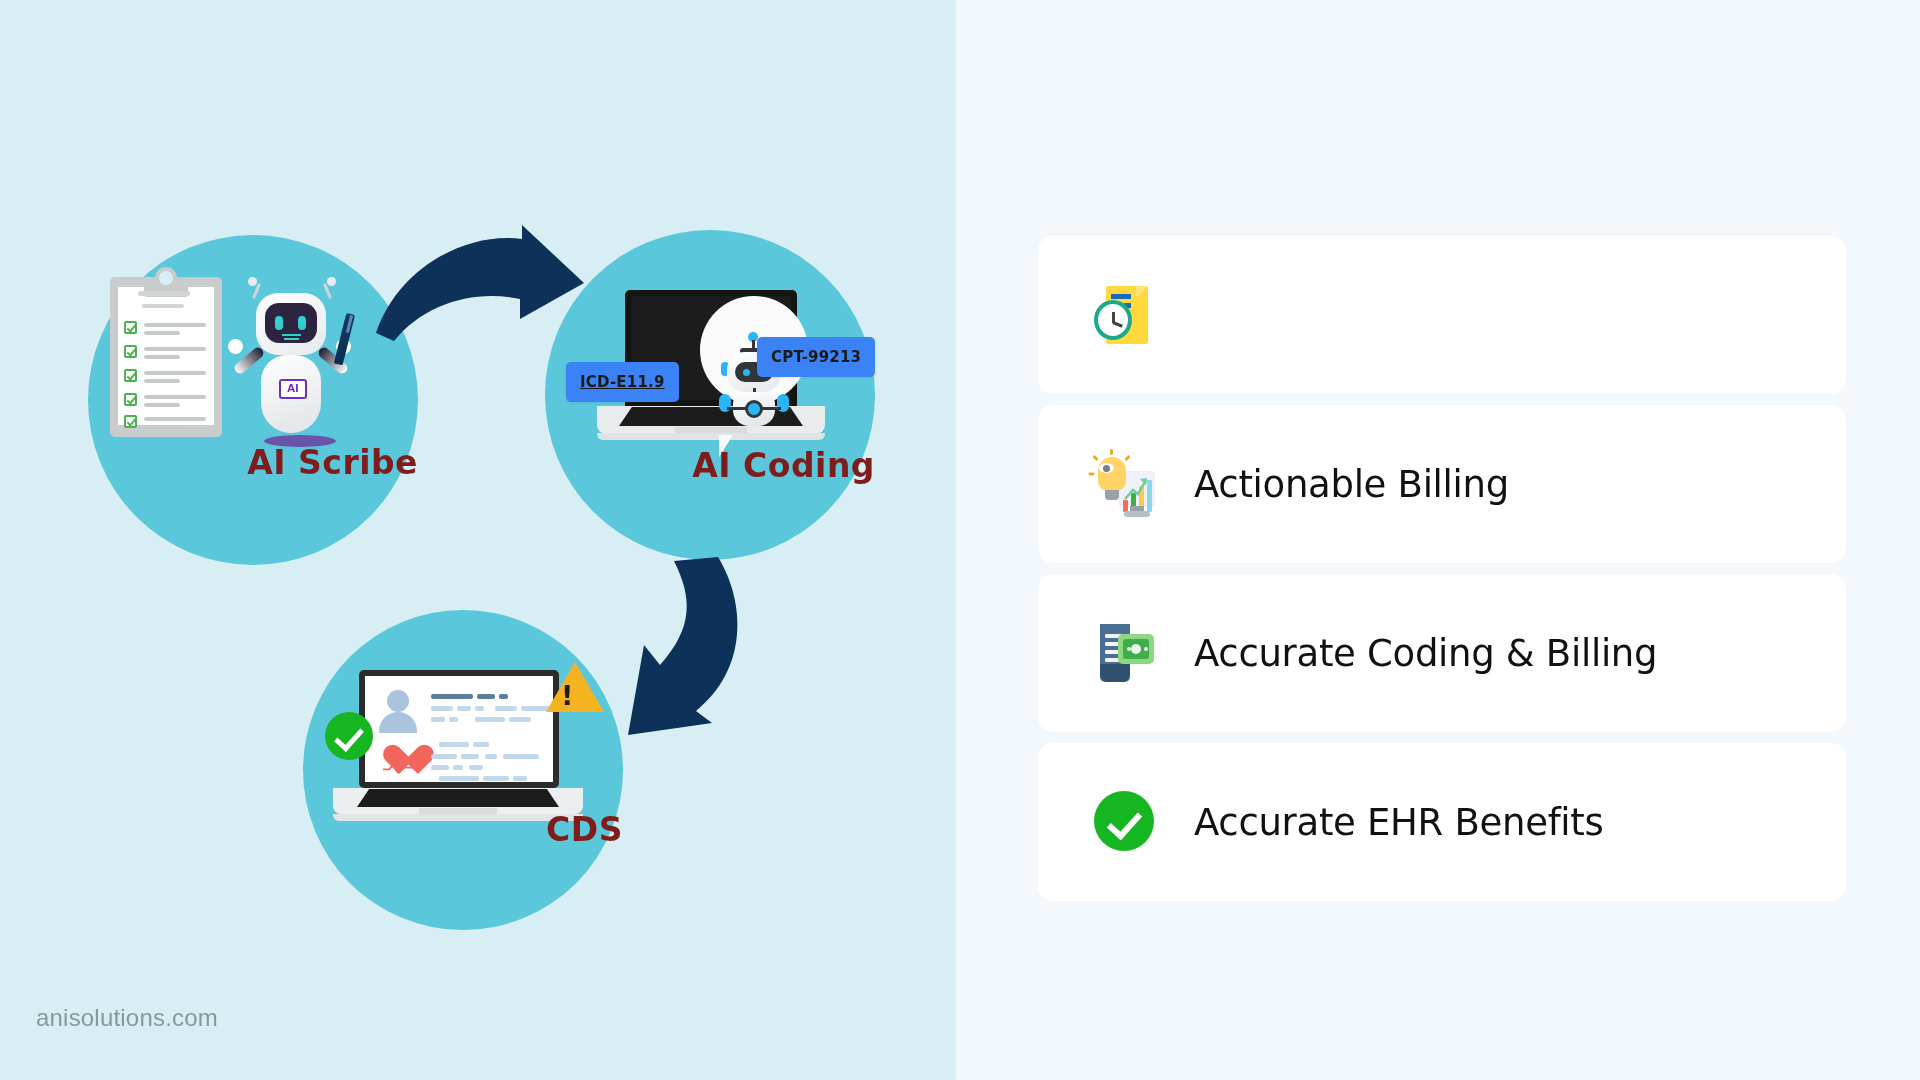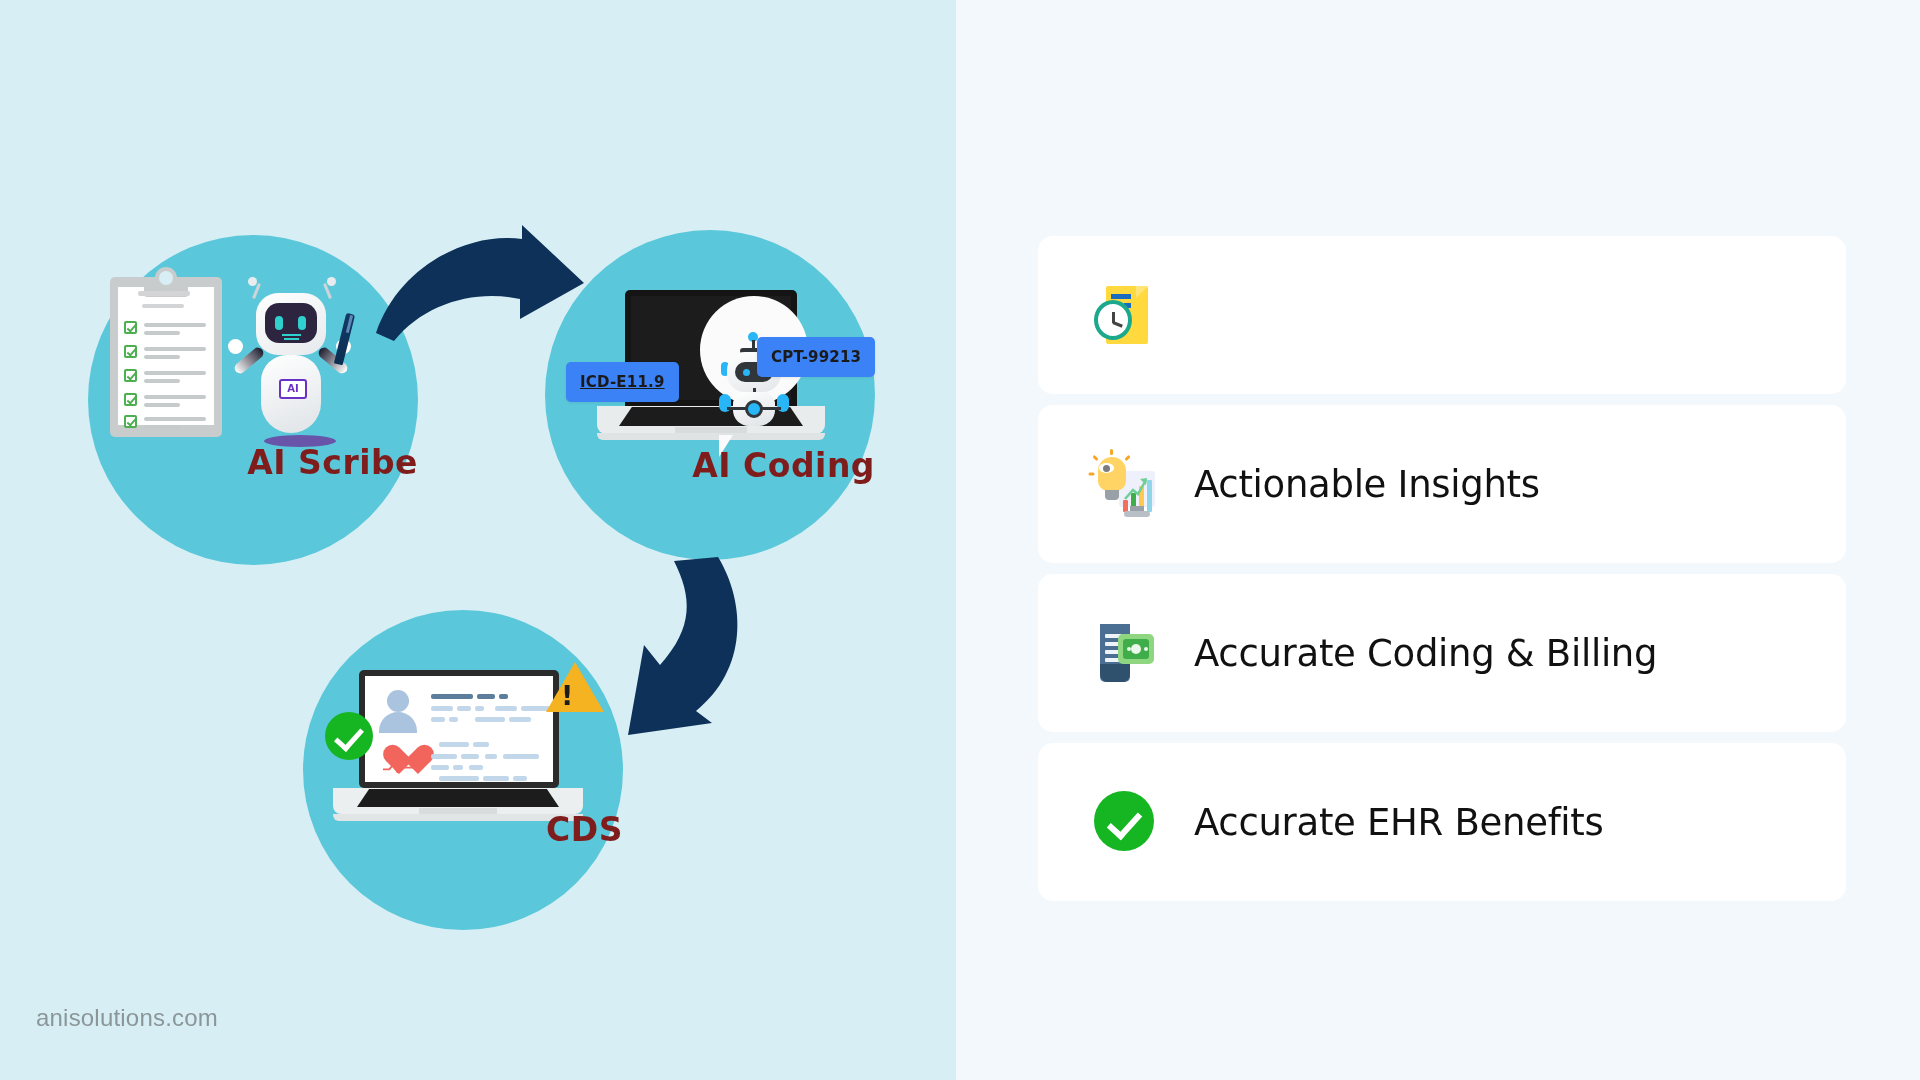--- a/index.html
+++ b/index.html
@@ -457,21 +457,21 @@
               <path d="M2,24 L10,15 L15,19 L23,5" stroke="#6fcf97" stroke-width="2.5" fill="none"></path>
               <path d="M17,4 L24,3 L23,10 Z" fill="#6fcf97"></path>
             </svg>
           <div class="ic-stand"></div>
           <div class="ic-foot2"></div>
           <div class="ic-bulb"></div>
           <div class="ic-bulb-eye"></div>
           <div class="ic-bulb-pup"></div>
           <div class="ic-bulb-base"></div>
         </div>
-        <div class="feature-label">Actionable Insights</div>
+        <div class="feature-label">Actionable Billing</div>
       </div>
 
       <div class="feature-card">
         <div class="feature-icon">
           <div class="ic-receipt"></div>
           <div class="ic-receipt-bot"></div>
           <div class="ic-rl" style="top:14px;"></div>
           <div class="ic-rl" style="top:22px;"></div>
           <div class="ic-rl" style="top:30px;"></div>
           <div class="ic-rl" style="top:38px;"></div>

